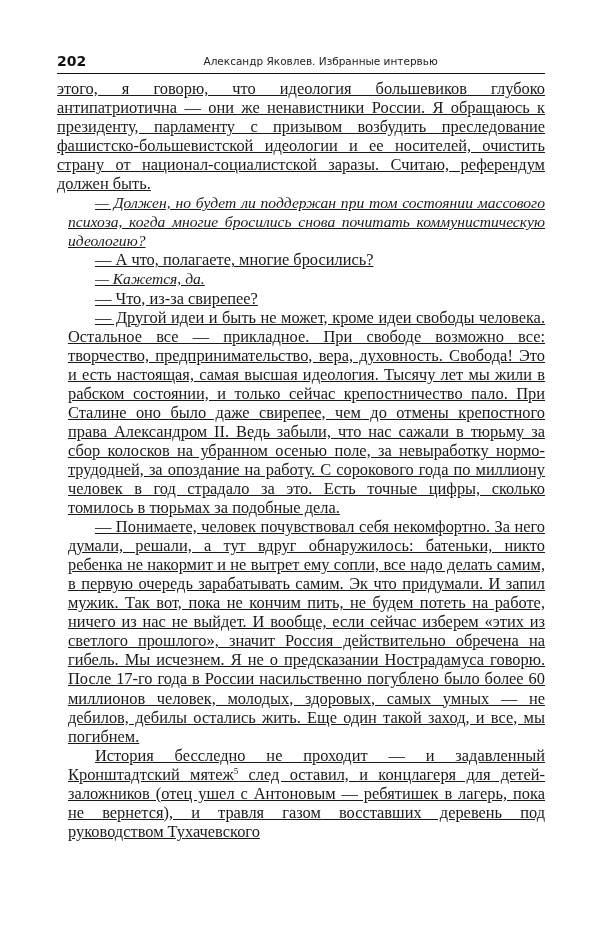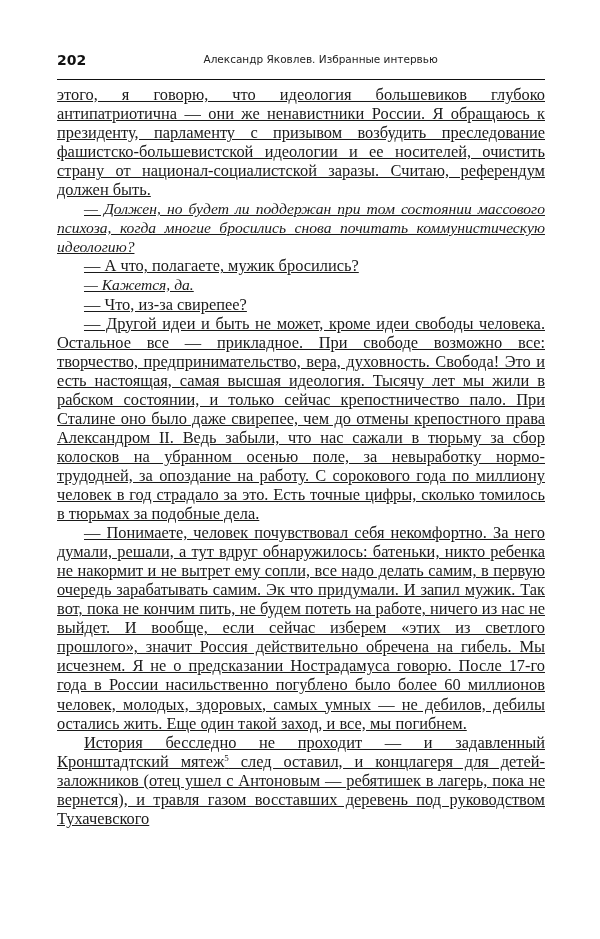--- a/index.html
+++ b/index.html
@@ -4,54 +4,54 @@
 <style>
   html, body { margin: 0; padding: 0; }
   body {
     width: 600px; height: 939px; background: #ffffff; position: relative; overflow: hidden;
     color: #1a1a1a;
   }
   .page {
     position: absolute; left: 57px; top: 52px; width: 488px;
   }
   .running-head {
-    display: flex; align-items: flex-start; justify-content: space-between;
-    border-bottom: 1.5px solid #111; padding-bottom: 9px; height: 18px;
+    display: flex; align-items: center; justify-content: space-between;
+    border-bottom: 1.5px solid #111; padding-bottom: 3px; height: 18px;
   }
   .page-number {
     font-family: "DejaVu Sans", sans-serif; font-size: 14px; font-weight: bold; color: #111;
     line-height: 16px;
   }
   .running-title {
     font-family: "DejaVu Sans", sans-serif; font-size: 10.5px; font-weight: normal; color: #222;
     flex: 1; text-align: center; padding-left: 10px; line-height: 14px;
   }
   .body {
     margin-top: 5px;
     font-family: "Liberation Serif", serif; font-size: 16.4px; line-height: 19.05px;
     text-align: justify; text-justify: inter-word; hyphens: manual;
   }
   .para { margin: 0; text-indent: 0; text-decoration: underline; }
-  .para.indent { text-indent: 27px; }
+  .para.indent { text-indent: 27px; margin-left: 11px; }
   .para.q { font-style: italic; font-size: 15.6px; }
   sup.fn { font-size: 9px; vertical-align: 6px; line-height: 0; }
 </style>
 </head>
 <body>
 
 <div class="page">
   <div class="running-head">
     <span class="page-number">202</span>
     <span class="running-title">Александр Яковлев. Избранные интервью</span>
   </div>
 
   <div class="body">
     <p class="para">этого, я говорю, что идеология большевиков глубоко антипатриотична — они же ненавистники России. Я обращаюсь к президенту, парламенту с призы­вом возбудить преследование фашистско-большевистской идеологии и ее носителей, очистить страну от национал-социалистской заразы. Считаю, ре­ферендум должен быть.</p>
     <p class="para indent q">— Должен, но будет ли поддержан при том состоянии массового психоза, когда многие бросились снова почитать коммунистическую идеологию?</p>
-    <p class="para indent">— А что, полагаете, мужик бросились?</p>
+    <p class="para indent">— А что, полагаете, многие бросились?</p>
     <p class="para indent q">— Кажется, да.</p>
     <p class="para indent">— Что, из-за свирепее?</p>
     <p class="para indent">— Другой идеи и быть не может, кроме идеи свободы человека. Остальное все — прикладное. При свободе возможно все: творчество, предпринимате­льство, вера, духовность. Свобода! Это и есть настоящая, самая высшая идеоло­гия. Тысячу лет мы жили в рабском состоянии, и только сейчас крепостни­чество пало. При Сталине оно было даже свирепее, чем до отмены крепост­ного права Александром II. Ведь забыли, что нас сажали в тюрьму за сбор колосков на убранном осенью поле, за невыработку нормо-трудодней, за опоздание на работу. С сорокового года по миллиону человек в год страдало за это. Есть точные цифры, сколько томилось в тюрьмах за подобные дела.</p>
     <p class="para indent">— Понимаете, человек почувствовал себя некомфортно. За него думали, решали, а тут вдруг обнаружилось: батеньки, никто ребенка не накормит и не вытрет ему сопли, все надо делать самим, в первую очередь зарабатывать самим. Эк что придумали. И запил мужик. Так вот, пока не кончим пить, не будем потеть на работе, ничего из нас не выйдет. И вообще, если сейчас изберем «этих из светлого прошлого», значит Россия действительно обрече­на на гибель. Мы исчезнем. Я не о предсказании Нострадамуса говорю. После 17-го года в России насильственно погублено было более 60 милли­онов человек, молодых, здоровых, самых умных — не дебилов, дебилы оста­лись жить. Еще один такой заход, и все, мы погибнем.</p>
     <p class="para indent"><span>История бесследно не проходит — и задавленный Кронштадтский мятеж</span><sup class="fn">5</sup><span> след оставил, и концлагеря для детей-заложников (отец ушел с Антоновым — ребятишек в лагерь, пока не вернется), и травля газом восставших деревень под руководством Тухачевского</span></p>
 
   </div>
 </div>
 
 </body></html>

